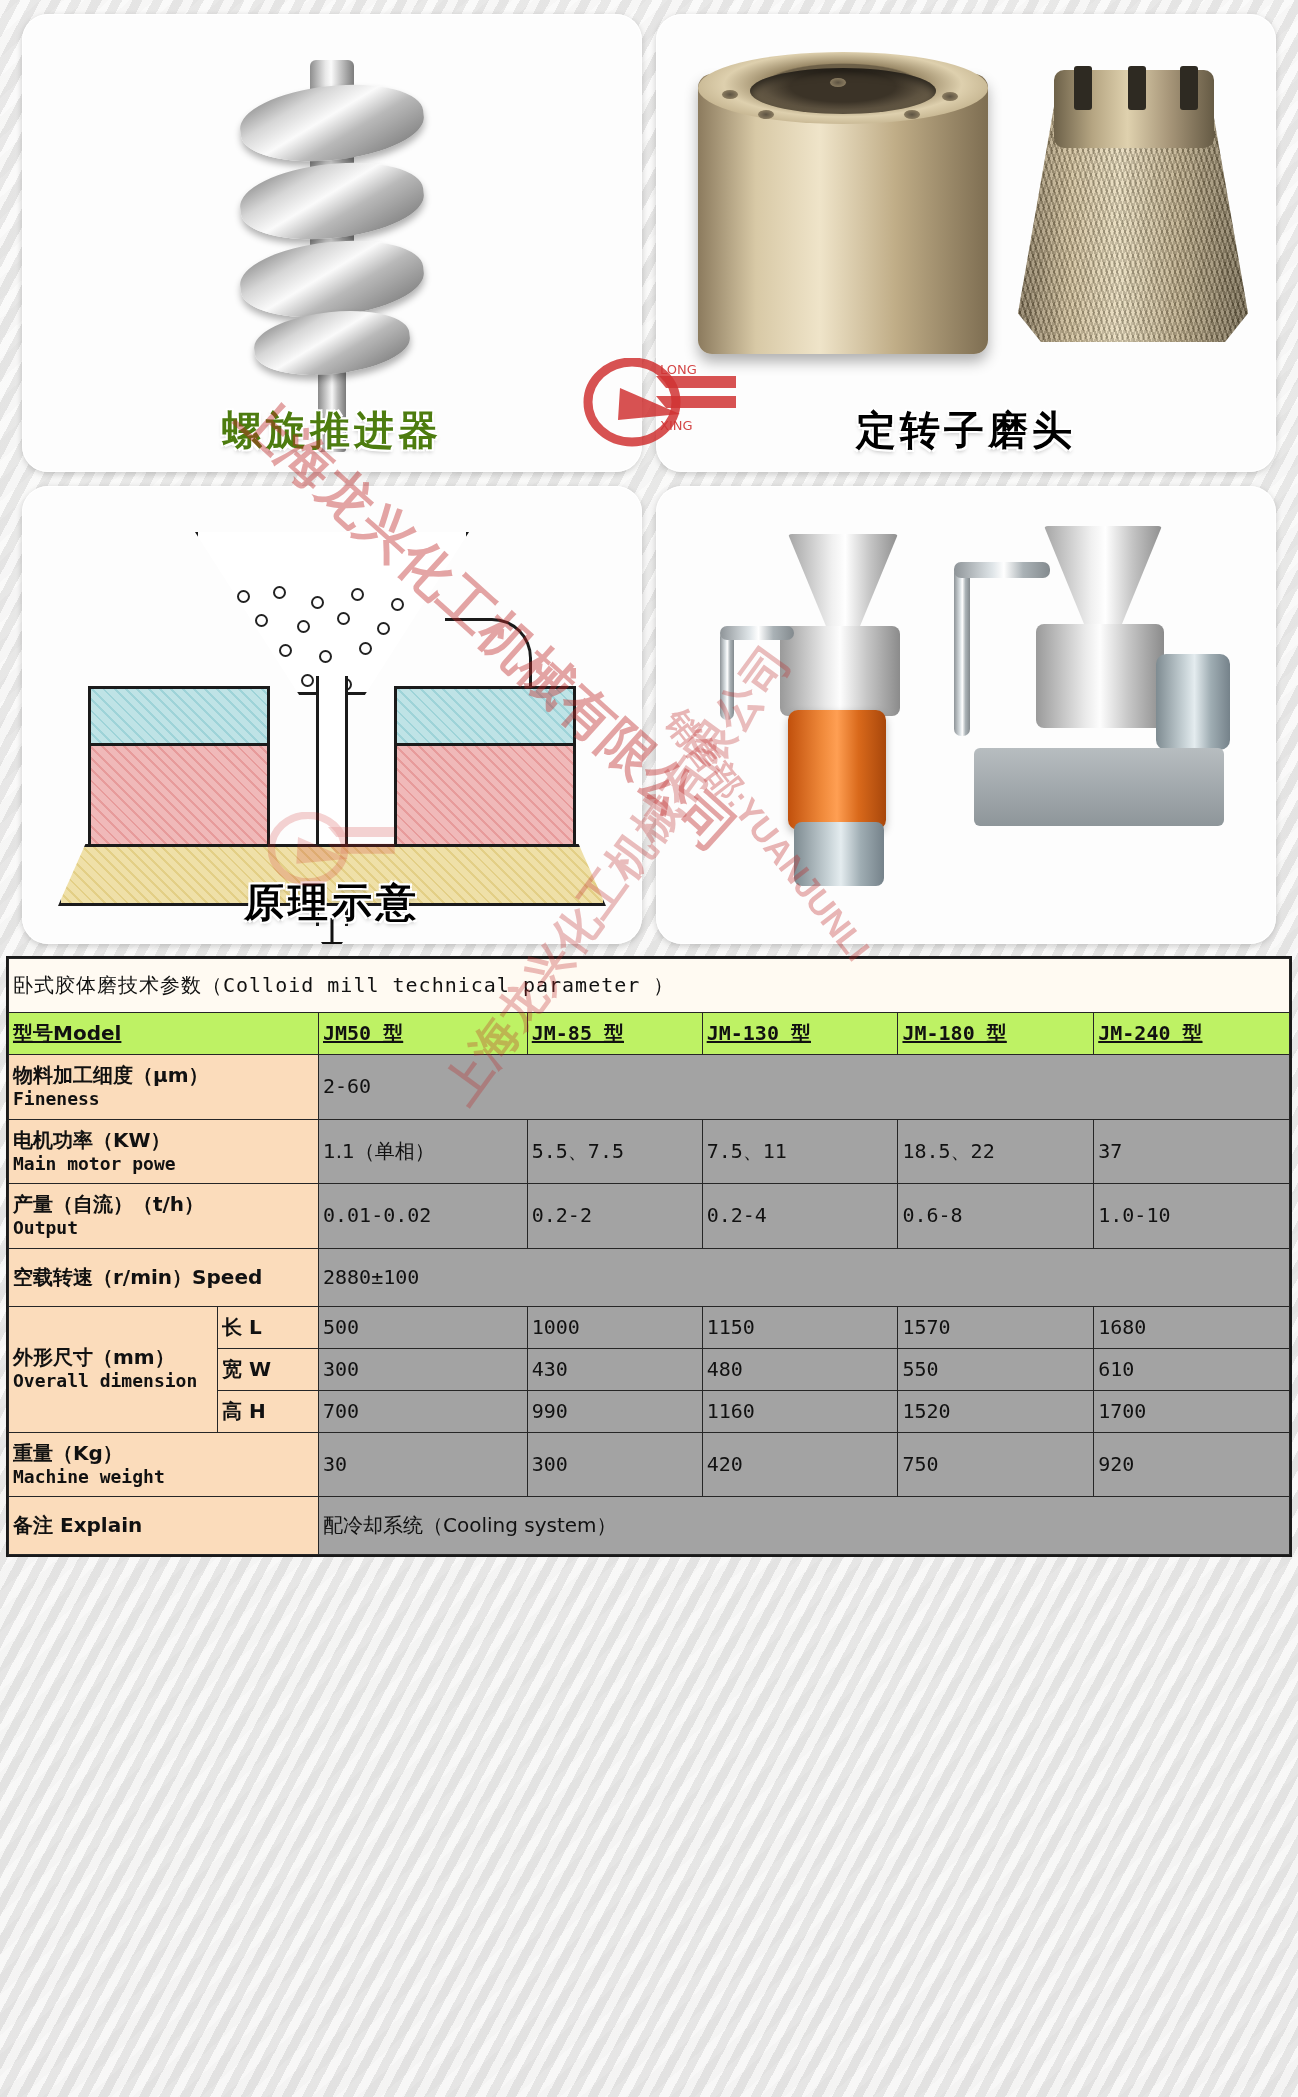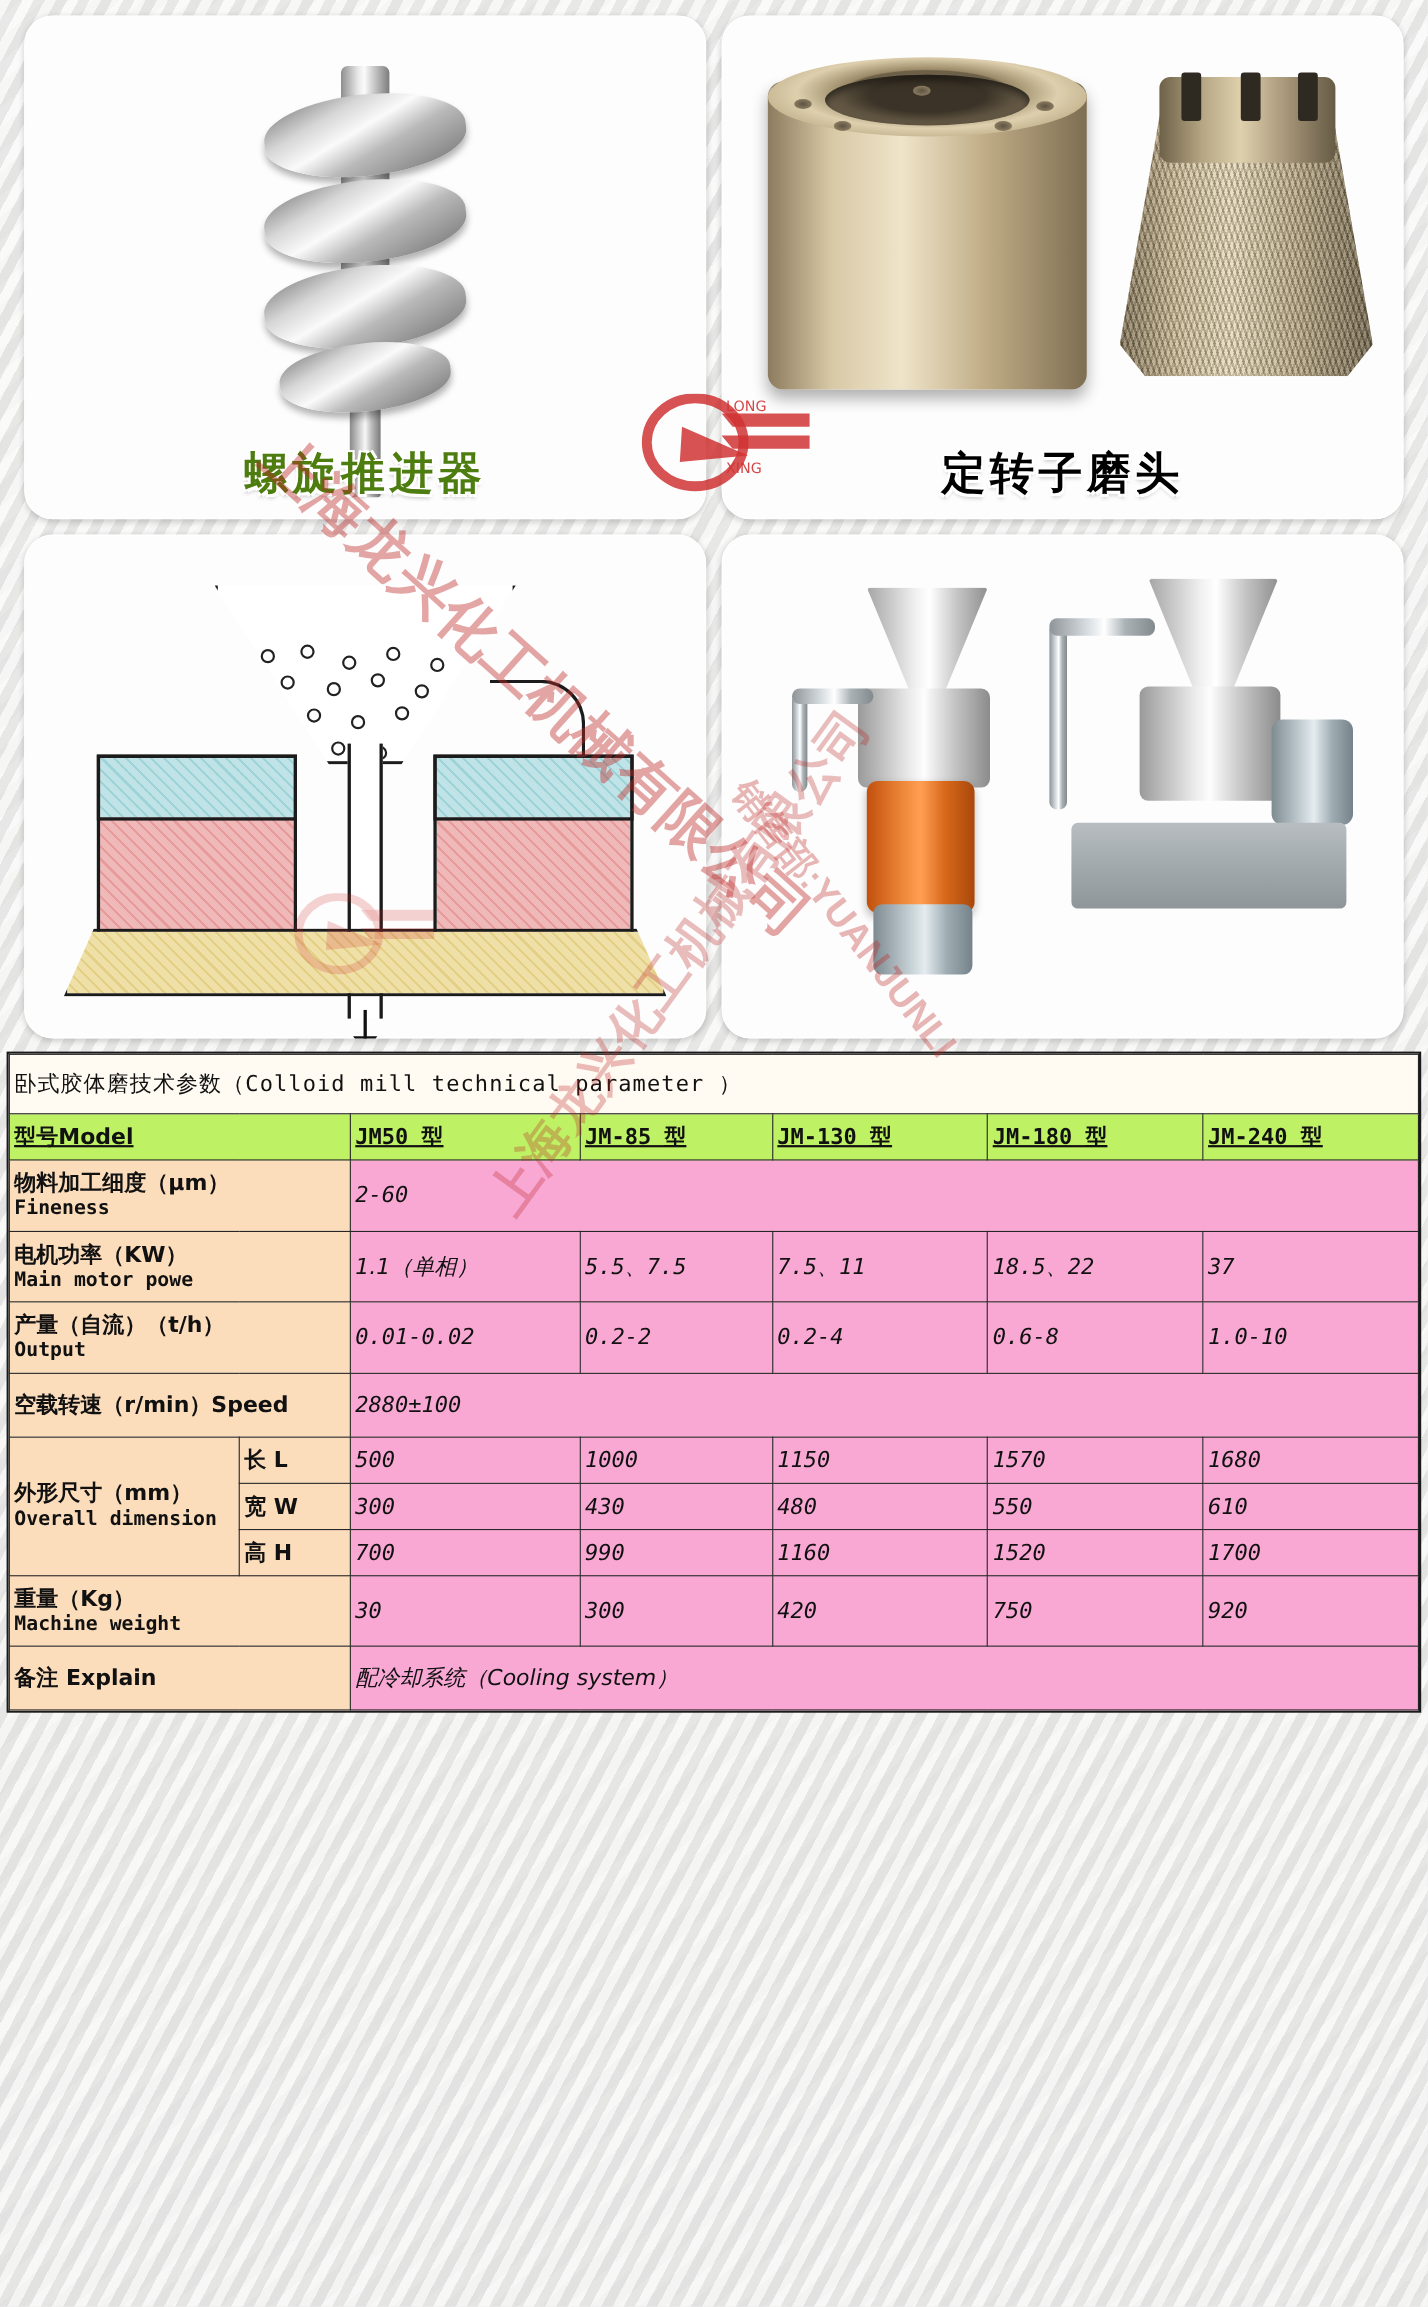--- a/index.html
+++ b/index.html
@@ -188,21 +188,21 @@
     line-height:1.25;
   }
   .t-title{
     font-size:25px;font-weight:normal;letter-spacing:1px;
     background:#fffaf2;padding:14px 4px !important;
     font-family:"DejaVu Sans Mono","Liberation Mono",monospace;
   }
   .hdr{background:#bef264;font-weight:bold;text-decoration:underline;}
   .lbl{background:#fbdcbb;font-weight:bold;font-size:19px;}
   .lbl2{background:#fbdcbb;font-weight:bold;font-size:19px;}
-  .val{background:#f9a8d4;font-style:italic;}
+  .val{background:#a3a3a3;}
   .sub{font-family:"DejaVu Sans Mono","Liberation Mono",monospace;font-size:18px;}
   .mono{font-family:"DejaVu Sans Mono","Liberation Mono",monospace;}
 
   
   .wm{position:absolute;z-index:5;pointer-events:none;}
   .wm-logo{
     left:560px;top:358px;width:180px;height:96px;opacity:.92;
   }
   .wm-text1{
     left:270px;top:380px;
@@ -298,20 +298,21 @@
           <div class="cyanL"></div>
           <div class="cyanR"></div>
           <div class="shaftD"></div>
           <div class="base"></div>
           <svg class="arrow" viewBox="0 0 50 40">
             <path d="M25 0 L25 28" stroke="#111" stroke-width="3" fill="none"></path>
             <path d="M14 24 L25 40 L36 24 Z" fill="#111"></path>
           </svg>
         </div>
       </div>
+      <div class="caption">原理示意</div>
     </div>
 
     <div class="cell">
       <div class="photo">
         <div class="m1">
           <div class="funnel" style="left:72px;top:0"></div>
           <div class="steelbody" style="left:64px;top:92px"></div>
           <div class="motor-or" style="left:72px;top:176px"></div>
           <div class="motor-gr" style="left:78px;top:288px;height:64px;border-radius:8px"></div>
           <div class="pipe" style="left:4px;top:96px;width:14px;height:90px"></div>

